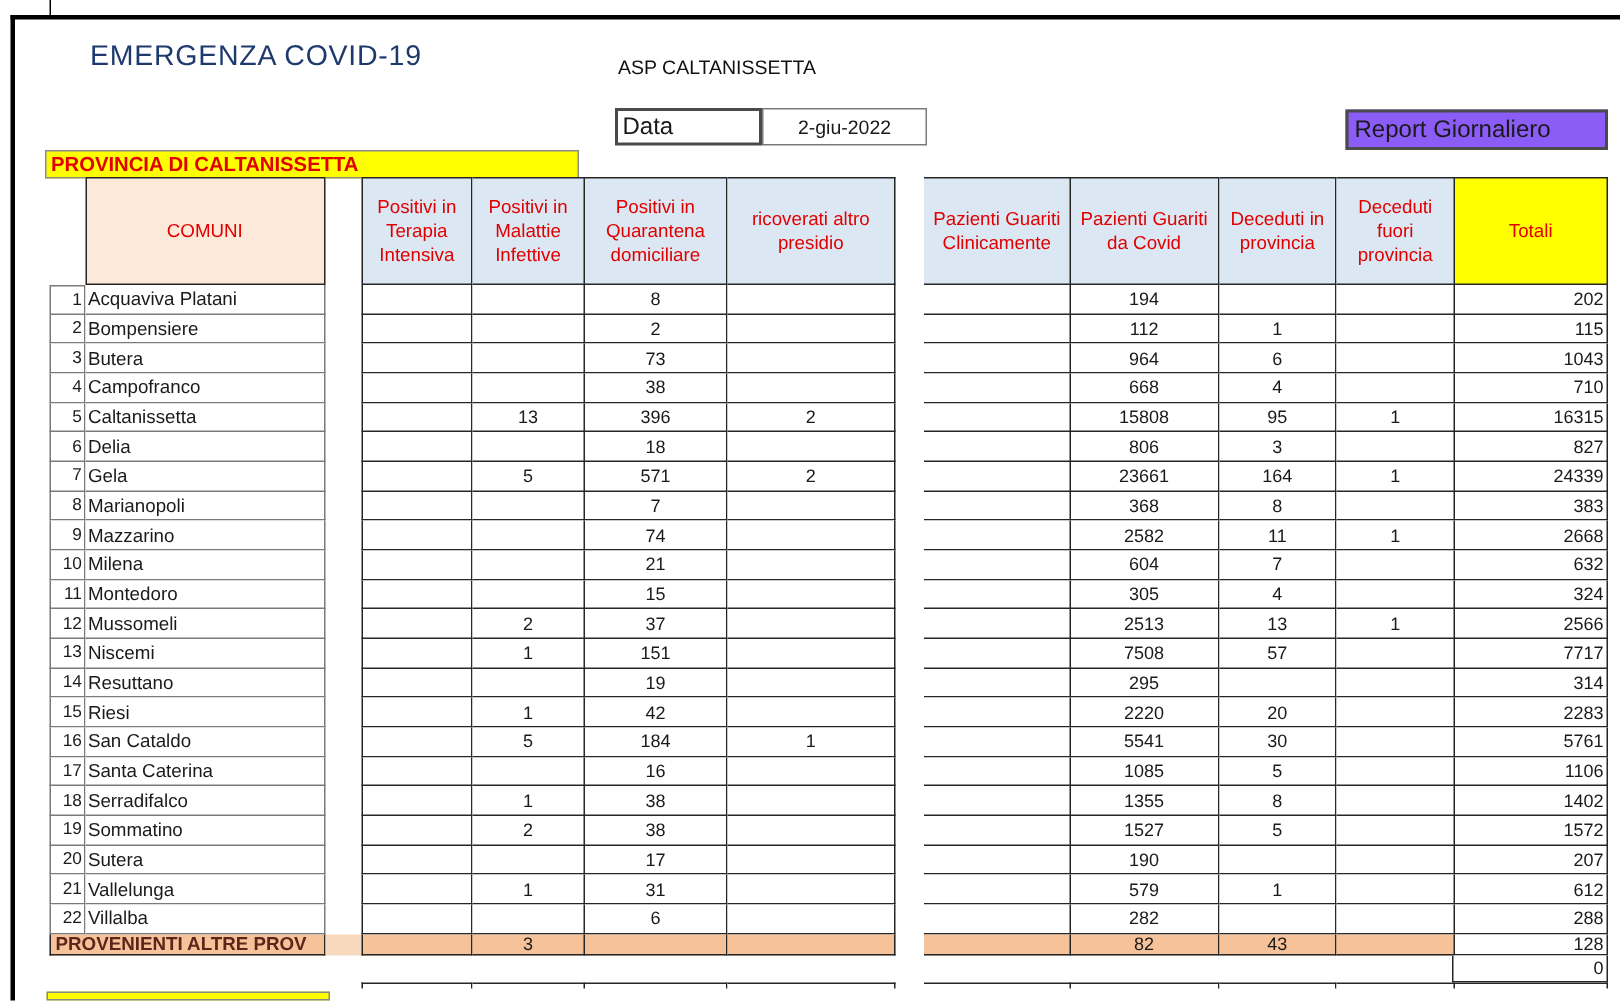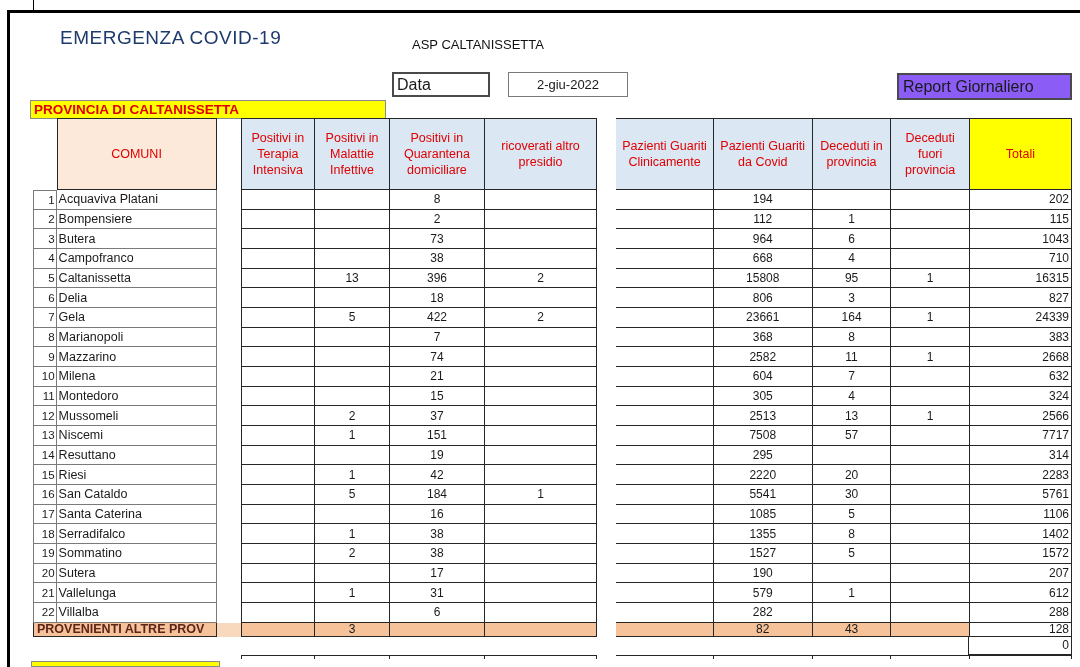--- a/index.html
+++ b/index.html
@@ -8,23 +8,23 @@
     background:#ffffff;font-family:"Liberation Sans",sans-serif;color:#1a1a1a;
   }
   
   .frame-top{position:absolute;left:7px;top:10px;width:1073px;height:3px;background:#000;}
   .frame-left{position:absolute;left:7px;top:10px;width:3px;height:657px;background:#000;}
   .tick-top{position:absolute;left:33px;top:0;width:1px;height:10px;background:#000;}
 
   .title{position:absolute;left:60px;top:27px;font-size:19px;letter-spacing:.5px;color:#1e3a6c;}
   .asp{position:absolute;left:412px;top:37px;font-size:13px;color:#111;}
 
-  .data-box{position:absolute;left:392px;top:72px;width:98px;height:25px;border:2px solid #4a4a4a;
+  .data-box{position:absolute;left:410px;top:72px;width:98px;height:25px;border:2px solid #4a4a4a;
     box-sizing:border-box;font-size:16px;line-height:21px;padding-left:3px;background:#fff;}
-  .date-box{position:absolute;left:508px;top:72px;width:120px;height:25px;border:1px solid #7a7a7a;
+  .date-box{position:absolute;left:508px;top:72px;width:110px;height:25px;border:1px solid #7a7a7a;
     box-sizing:border-box;font-size:13px;line-height:23px;text-align:center;background:#fff;}
   .report-box{position:absolute;left:897px;top:73px;width:175px;height:27px;border:2px solid #4a4a4a;
     box-sizing:border-box;font-size:16px;line-height:23px;padding-left:4px;background:#8b5cf6;}
 
   .province{position:absolute;left:30px;top:100px;width:356px;height:19px;background:#ffff00;
     border:1px solid #8a8a8a;box-sizing:border-box;color:#e00000;font-weight:bold;font-size:13.5px;
     line-height:17px;padding-left:3px;white-space:nowrap;}
 
   .sheet{position:absolute;left:33px;top:118px;width:1039px;}
   .hrow,.trow,.srow,.xrow,.brow{display:flex;}
@@ -182,21 +182,21 @@
         <div class="cell c6">3</div>
         <div class="cell c7"></div>
         <div class="cell tot">827</div>
       </div>
       <div class="trow">
         <div class="cell num">7</div>
         <div class="cell com">Gela</div>
         <div class="cell gap"></div>
         <div class="cell c0"></div>
         <div class="cell c1">5</div>
-        <div class="cell c2">422</div>
+        <div class="cell c2">571</div>
         <div class="cell c3">2</div>
         <div class="cell c4"></div>
         <div class="cell c5">23661</div>
         <div class="cell c6">164</div>
         <div class="cell c7">1</div>
         <div class="cell tot">24339</div>
       </div>
       <div class="trow">
         <div class="cell num">8</div>
         <div class="cell com">Marianopoli</div>

